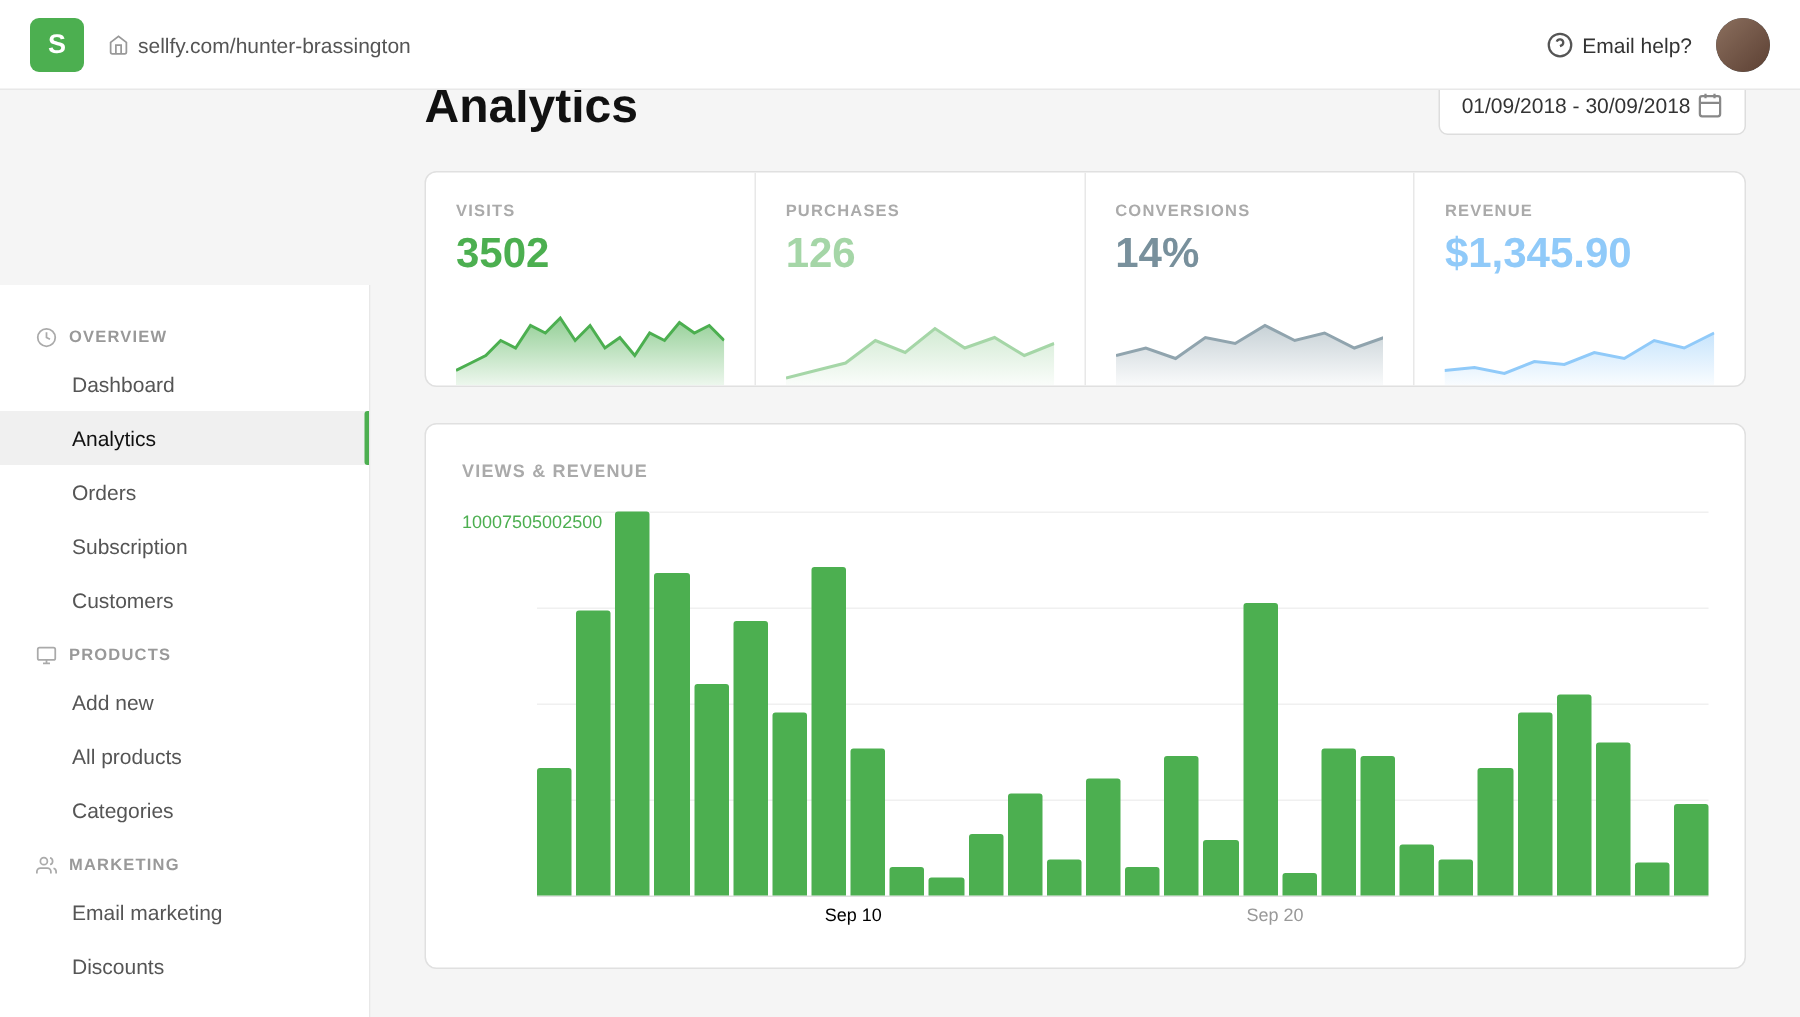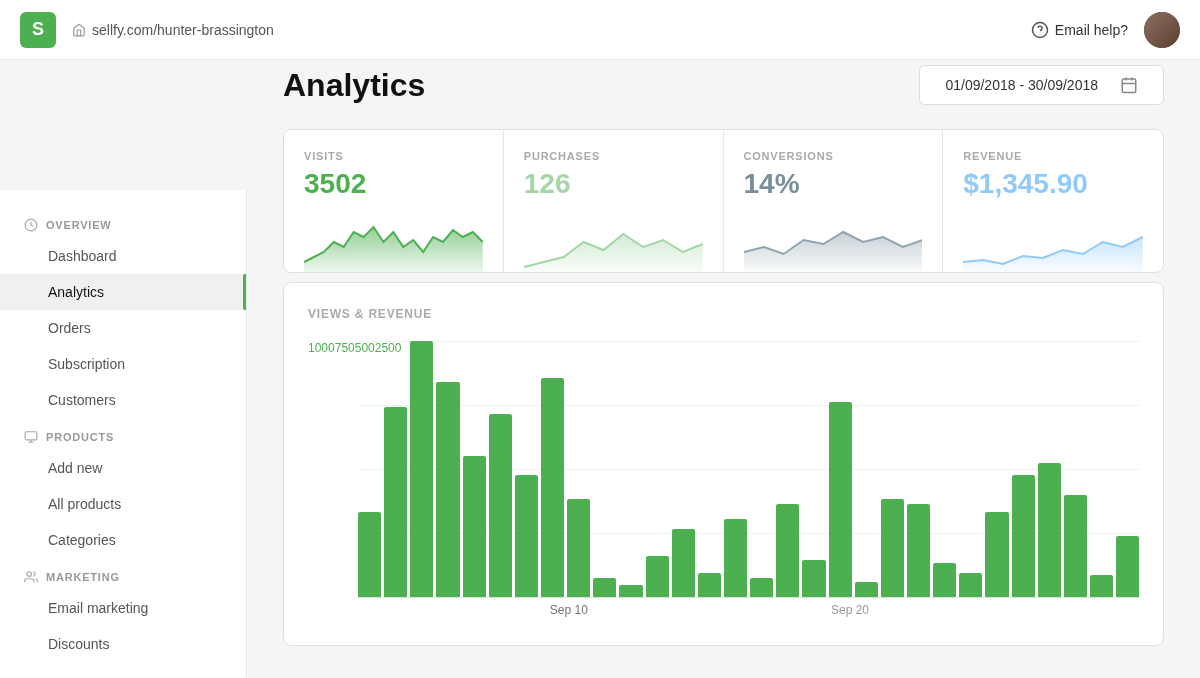--- a/index.html
+++ b/index.html
@@ -24,24 +24,24 @@
     .sidebar-section-label { font-size: 11px; font-weight: 600; color: #999; letter-spacing: 0.8px; padding: 12px 24px 6px; display: flex; align-items: center; gap: 8px; }
     .sidebar-section-label svg { color: #aaa; }
     .sidebar-item { display: block; padding: 10px 24px 10px 48px; font-size: 14px; color: #555; cursor: pointer; text-decoration: none; position: relative; }
     .sidebar-item.active { background: #f0f0f0; color: #111; font-weight: 500; }
     .sidebar-item.active::after { content: ''; position: absolute; right: 0; top: 0; bottom: 0; width: 3px; background: #4CAF50; border-radius: 2px 0 0 2px; }
 
     
     .main { flex: 1; overflow-y: auto; padding: 32px 36px; }
     .page-header { display: flex; align-items: center; justify-content: space-between; margin-bottom: 24px; }
     .page-title { font-size: 32px; font-weight: 600; color: #111; }
-    .date-picker { display: flex; align-items: center; gap: 22px; background: #fff; border: 1px solid #ddd; border-radius: 6px; padding: 10px 25px; font-size: 14px; color: #333; cursor: pointer; }
-
-    
-    .stat-cards { display: grid; grid-template-columns: repeat(4, 1fr); gap: 0; border: 1px solid #e0e0e0; border-radius: 8px; overflow: hidden; background: #fff; margin-bottom: 9px; }
+    .date-picker { display: flex; align-items: center; gap: 4px; background: #fff; border: 1px solid #ddd; border-radius: 6px; padding: 10px 14px; font-size: 14px; color: #333; cursor: pointer; }
+
+    
+    .stat-cards { display: grid; grid-template-columns: repeat(4, 1fr); gap: 0; border: 1px solid #e0e0e0; border-radius: 8px; overflow: hidden; background: #fff; margin-bottom: 24px; }
     .stat-card { padding: 20px 20px 0; border-right: 1px solid #e8e8e8; overflow: hidden; }
     .stat-card:last-child { border-right: none; }
     .stat-label { font-size: 11px; font-weight: 600; letter-spacing: 0.8px; color: #aaa; margin-bottom: 6px; }
     .stat-value { font-size: 28px; font-weight: 600; margin-bottom: 12px; }
     .stat-value.green { color: #4CAF50; }
     .stat-value.light-green { color: #a5d6a7; }
     .stat-value.blue { color: #78909C; }
     .stat-value.light-blue { color: #90CAF9; }
     .sparkline-container { height: 60px; }
     .sparkline-container svg { display: block; }
@@ -254,20 +254,20 @@
               <div style="background: rgb(76, 175, 80); border-radius: 2px 2px 0px 0px; flex: 1 1 0%; min-width: 4px; height: 9.52381%;"></div>
               <div style="background: rgb(76, 175, 80); border-radius: 2px 2px 0px 0px; flex: 1 1 0%; min-width: 4px; height: 33.3333%;"></div>
               <div style="background: rgb(76, 175, 80); border-radius: 2px 2px 0px 0px; flex: 1 1 0%; min-width: 4px; height: 47.619%;"></div>
               <div style="background: rgb(76, 175, 80); border-radius: 2px 2px 0px 0px; flex: 1 1 0%; min-width: 4px; height: 52.381%;"></div>
               <div style="background: rgb(76, 175, 80); border-radius: 2px 2px 0px 0px; flex: 1 1 0%; min-width: 4px; height: 40%;"></div>
               <div style="background: rgb(76, 175, 80); border-radius: 2px 2px 0px 0px; flex: 1 1 0%; min-width: 4px; height: 8.57143%;"></div>
               <div style="background: rgb(76, 175, 80); border-radius: 2px 2px 0px 0px; flex: 1 1 0%; min-width: 4px; height: 23.8095%;"></div>
             </div>
 
           <div style="display:flex;height:24px;padding-top:6px;position:relative;">
-            <span style="position:absolute;left:27%;font-size:12px;color:#737373;transform:translateX(-50%);">Sep 10</span>
+            <span style="position:absolute;left:27%;font-size:12px;color:#000000;transform:translateX(-50%);">Sep 10</span>
             <span style="position:absolute;left:63%;font-size:12px;color:#999;transform:translateX(-50%);">Sep 20</span>
           </div>
         </div>
       </div>
     </div>
   </div>
 </div>
 
 </body></html>

